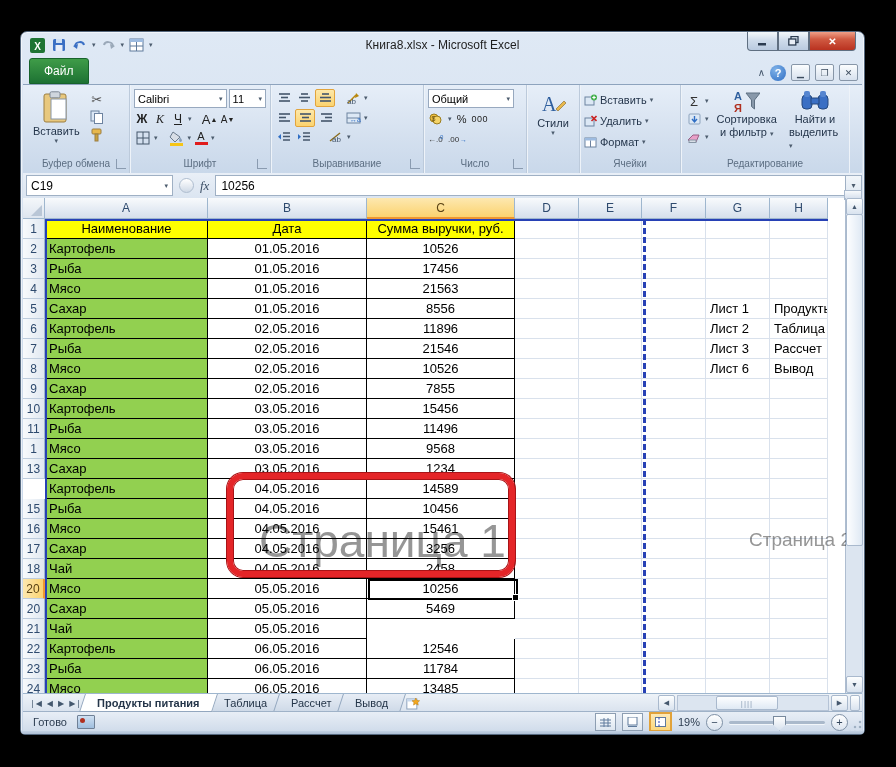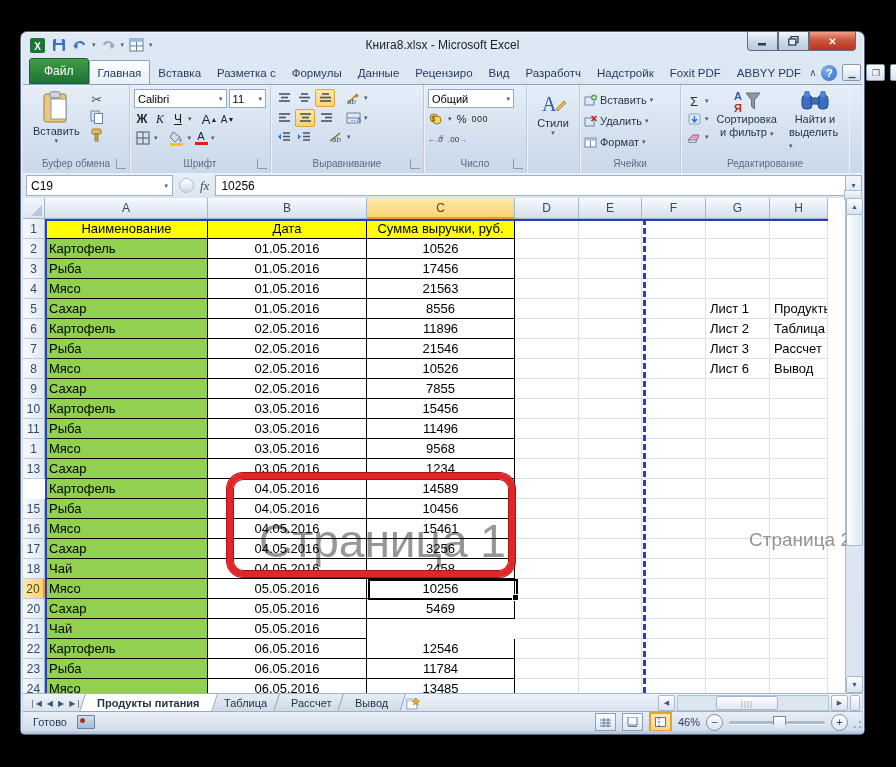--- a/index.html
+++ b/index.html
@@ -166,33 +166,20 @@
             <rect x="3" y="0.5" width="7" height="6" fill="none" stroke="#2c3c50" stroke-width="1.3"></rect>
             <rect x="0.8" y="3" width="7" height="6" fill="#e8eef6" stroke="#2c3c50" stroke-width="1.3"></rect>
           </svg>
       </div>
       <div class="wbtn close">✕</div>
     </div>
   </div>
 
   <div class="tabrow">
     <div class="filetab">Файл</div>
-    <div id="ribbonTabs" style="display:flex;align-items:flex-end">
-        <div class="rtab active">Главная</div>
-        <div class="rtab">Вставка</div>
-        <div class="rtab">Разметка с</div>
-        <div class="rtab">Формулы</div>
-        <div class="rtab">Данные</div>
-        <div class="rtab">Рецензиро</div>
-        <div class="rtab">Вид</div>
-        <div class="rtab">Разработч</div>
-        <div class="rtab">Надстройк</div>
-        <div class="rtab">Foxit PDF</div>
-        <div class="rtab">ABBYY PDF</div>
-      </div>
     <div class="tabicons">
       <span class="tic">∧</span>
       <span class="help">?</span>
       <span class="mwb">▁</span>
       <span class="mwb">❐</span>
       <span class="mwb">✕</span>
     </div>
   </div>
 
   <div class="ribbon">
@@ -852,21 +839,21 @@
             <rect x="1" y="0" width="9" height="8" fill="#fff" stroke="#5f7a9c"></rect>
             <line x1="1" y1="9.5" x2="10" y2="9.5" stroke="#5f7a9c"></line>
           </svg>
         </span>
       <span class="viewbtn active">
           <svg width="11" height="10">
             <rect x="0.5" y="0.5" width="10" height="9" fill="#fff" stroke="#5f7a9c"></rect>
             <line x1="4" y1="0.5" x2="4" y2="9.5" stroke="#2741b5" stroke-dasharray="2 1.5"></line>
           </svg>
         </span>
-      <span>46%</span>
+      <span>19%</span>
       <span class="zoomcirc">−</span>
       <div class="ztrack">
           <span class="znotch"></span>
           <span class="zthumb"></span>
         </div>
       <span class="zoomcirc">+</span>
     </div>
   </div>
   <div class="grip"></div>
   <div class="botedge"></div>

